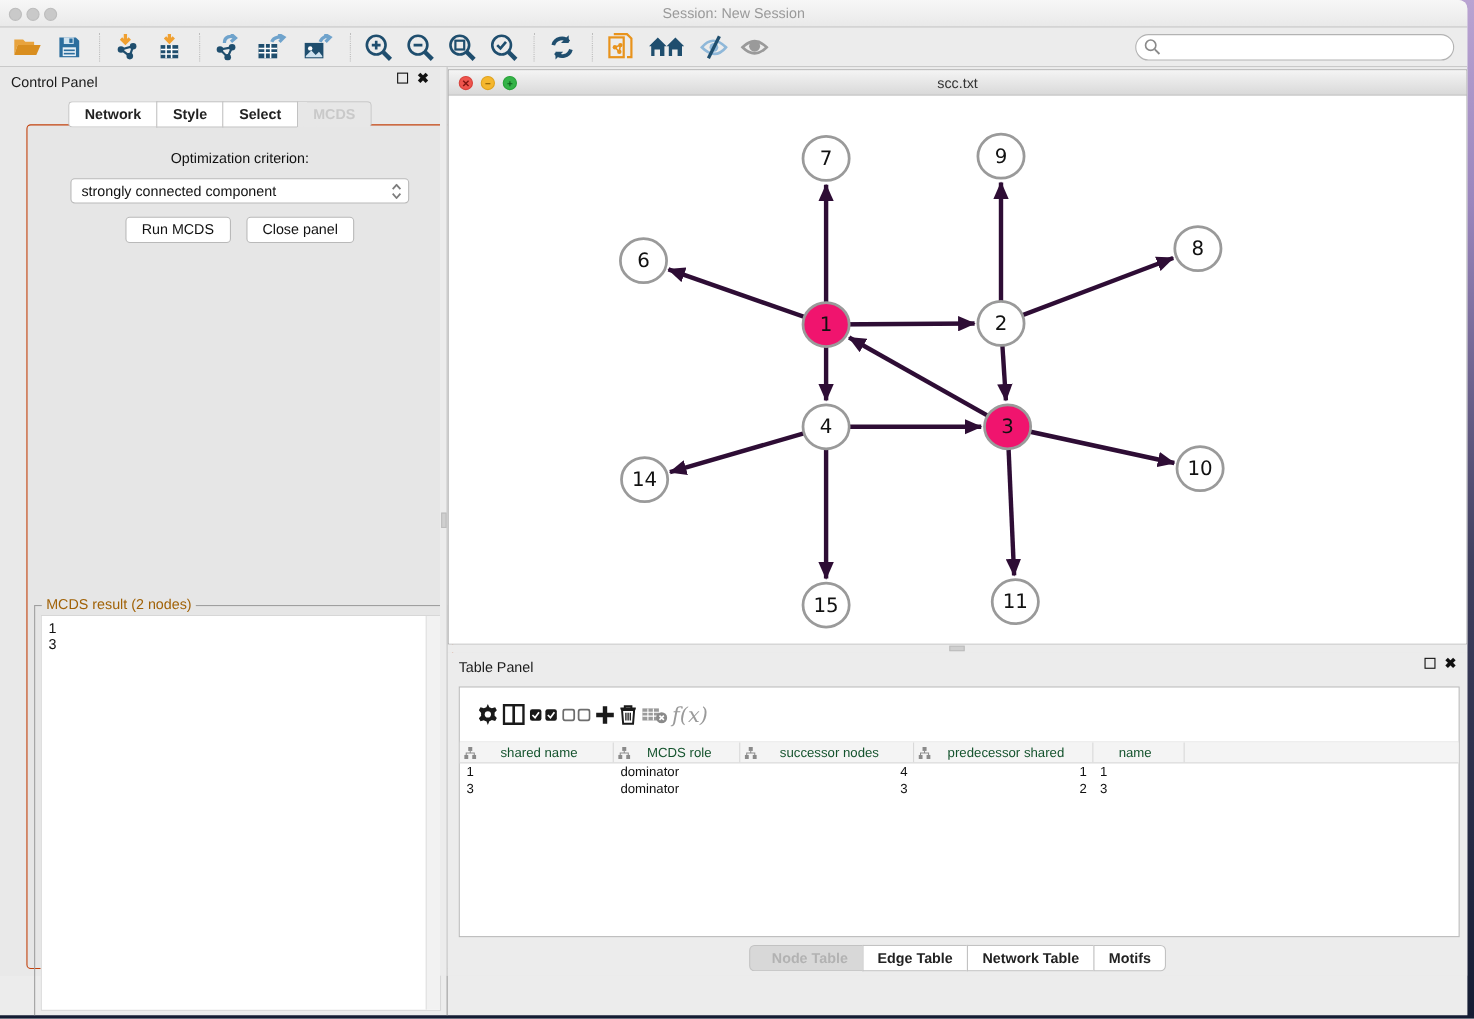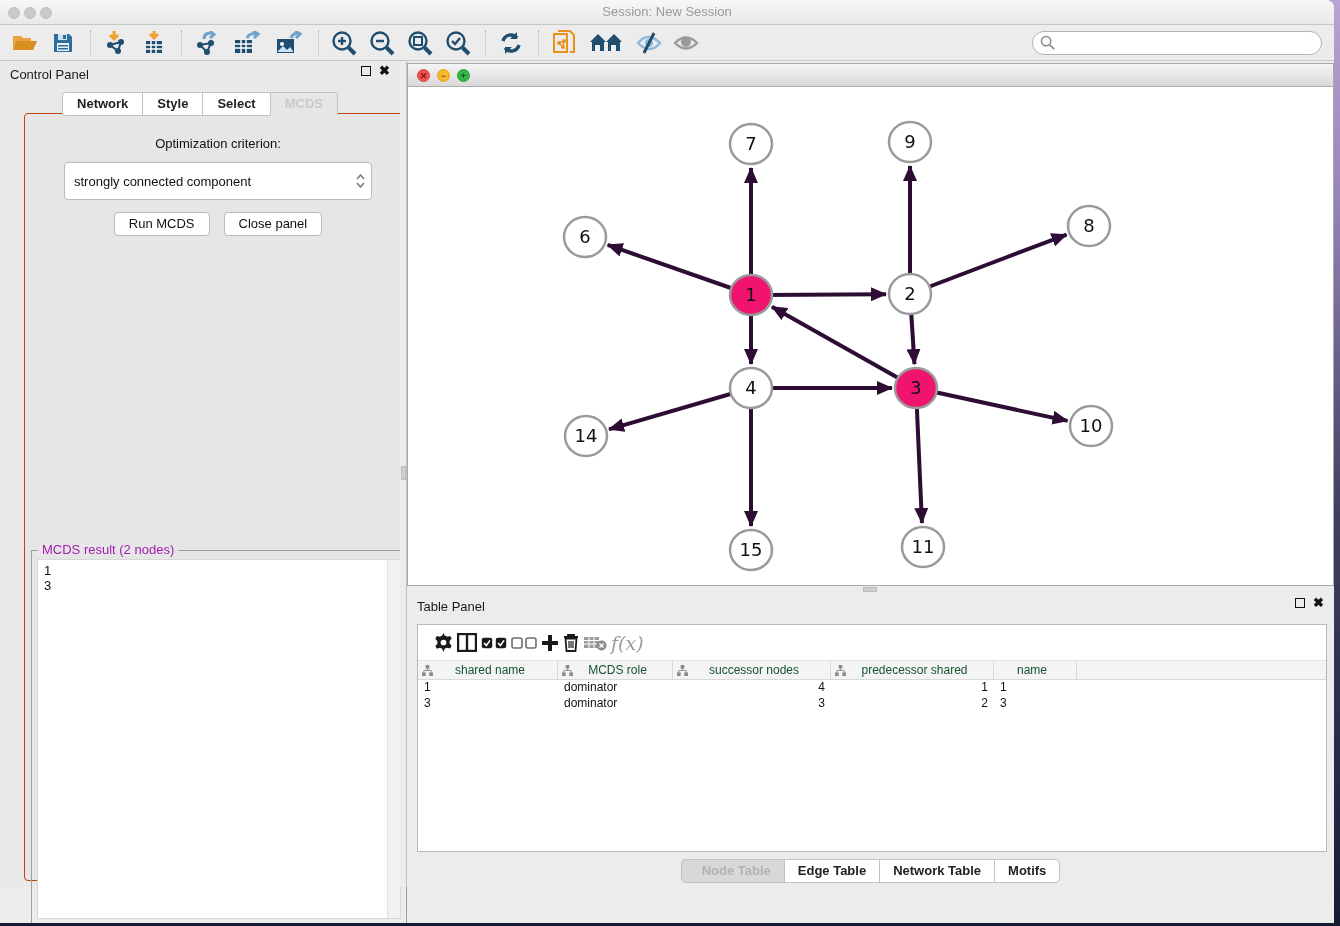--- a/index.html
+++ b/index.html
@@ -52,37 +52,37 @@
   }
   .tab:first-child { border-top-left-radius:4px; border-bottom-left-radius:4px; }
   .tab:last-child { border-right:1px solid #c2c2c2; border-top-right-radius:4px; border-bottom-right-radius:4px; }
   .tab.selected { background:#e7e7e7; color:#c9c9c9; border-bottom-color:#e7e7e7; }
   .cp-body {
     position:absolute; left:24px; top:52px; width:388px; height:768px;
     background:#e6e6e6; border:1px solid #c2410c; border-radius:4px;
   }
   .opt-label { text-align:center; margin-top:22px; font-size:13px; color:#111; }
   .dropdown {
-    margin:11px auto 0; width:308px; height:38px; background:#fff;
+    margin:11px auto 0; width:308px; height:23px; background:#fff;
     border:1px solid #b9b9b9; border-radius:4px; display:flex; align-items:center;
     padding:0 6px 0 9px; font-size:13px; color:#111;
   }
   .dropdown .dd-label { flex:1; }
   .btnrow { display:flex; justify-content:center; gap:14px; margin-top:12px; }
   .push-btn {
     background:#fff; border:1px solid #b9b9b9; border-radius:4px;
     padding:3px 14px 4px; font-size:13px; color:#111;
   }
   .result-group {
     position:absolute; left:6px; top:436px; width:376px; height:378px;
     border:1px solid #9f9f9f; margin-left:0;
   }
   .result-title {
     position:absolute; top:-9px; left:6px; background:#e6e6e6; padding:0 4px;
-    font-size:13px; color:#a21caf;
+    font-size:13px; color:#a16207;
   }
   .result-text {
     position:absolute; left:5px; top:8px; right:5px; bottom:8px; background:#fff;
     border:1px solid #d7d7d7; font-size:13px; white-space:pre; padding:3px 0 0 6px;
     color:#111; overflow:hidden;
   }
   .result-scroll {
     position:absolute; right:0; top:0; bottom:0; width:13px; background:#f2f2f2;
     border-left:1px solid #e0e0e0;
   }
@@ -106,21 +106,21 @@
   .nt-yellow { background:#f5b72e; border:1px solid #e0a31e; color:#8a5d00; }
   .nt-green { background:#35b348; border:1px solid #27a238; color:#0d5c1a; }
   .netwin-titlebar .title { position:absolute; left:0; right:0; top:4px; text-align:center; color:#333; font-size:13px; }
   .netcanvas { position:relative; width:925px; height:498px; background:#fff; }
   
   .table-panel { position:absolute; left:407px; top:593px; width:927px; height:294px; background:#ececec; }
   .tp-box {
     position:absolute; left:10px; top:31px; width:910px; height:228px;
     background:#fff; border:1px solid #b9b9b9;
   }
-  .tp-toolbar { height:36px; display:flex; align-items:center; padding-left:16px; gap:4px; border-bottom:1px solid #e3e3e3; }
+  .tp-toolbar { height:50px; display:flex; align-items:center; padding-left:16px; gap:4px; border-bottom:1px solid #e3e3e3; }
   .tp-toolbar .icon { display:flex; align-items:center; }
   .fx { font-family:"DejaVu Serif", serif; font-style:italic; font-size:19px; color:#9a9a9a; }
   .tgrid-header { display:flex; background:#f4f4f4; border-bottom:1px solid #d9d9d9; height:19px; }
   .th-cell {
     display:flex; align-items:center; border-right:1px solid #d9d9d9; font-size:12px;
     color:#14532d; position:relative; padding-left:4px;
   }
   .th-cell .lbl { flex:1; text-align:center; padding-right:10px; }
   .tgrid-row { display:flex; height:16px; font-size:12px; color:#111; }
   .td-cell { padding:0 6px; overflow:hidden; white-space:nowrap; }
@@ -333,20 +333,21 @@
 
   <div class="vdivider">
       <div class="grip"></div>
     </div>
 
   <div class="netwin">
     <div class="netwin-titlebar">
       <span class="nt-light nt-red" style="left:9px">✕</span>
       <span class="nt-light nt-yellow" style="left:29px">−</span>
       <span class="nt-light nt-green" style="left:49px">+</span>
+      <div class="title">scc.txt</div>
     </div>
     <div class="netcanvas">
       <svg id="graph-svg" width="925" height="498" viewBox="0 0 925 498">
           <defs>
             <marker id="arrow" markerUnits="userSpaceOnUse" markerWidth="18" markerHeight="14" refX="15" refY="7" orient="auto">
               <path d="M0,0 L16,7 L0,14 Z" fill="#2e0d35"></path>
             </marker>
           </defs>
           <line x1="343" y1="208" x2="343" y2="81" stroke="#2e0d35" stroke-width="4" marker-end="url(#arrow)"></line>
           <line x1="343" y1="208" x2="199.65685301088945" y2="157.91624984717825" stroke="#2e0d35" stroke-width="4" marker-end="url(#arrow)"></line>

